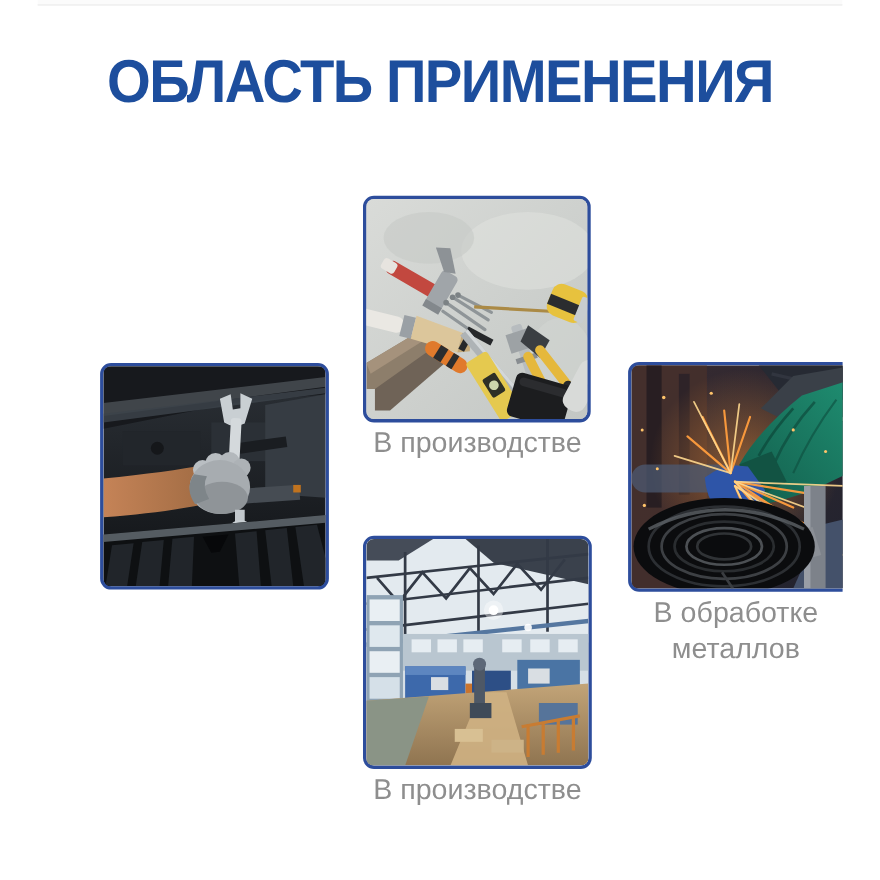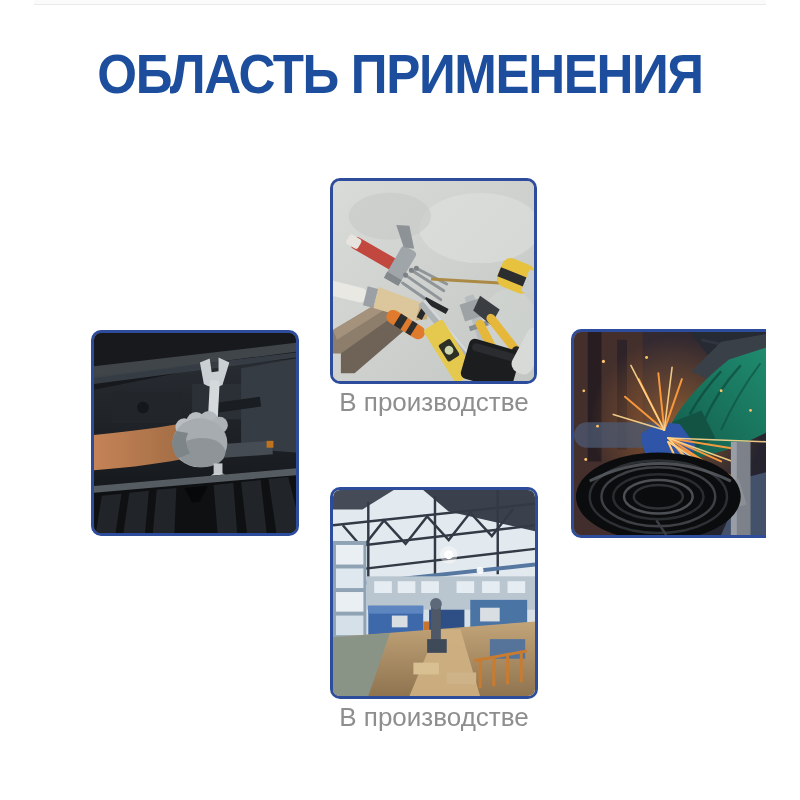--- a/index.html
+++ b/index.html
@@ -287,20 +287,21 @@
       <ellipse cx="86" cy="168" rx="84" ry="45" fill="#0b0c0e"></ellipse>
       <ellipse cx="86" cy="168" rx="70" ry="37" fill="none" stroke="#2c2f33" stroke-width="2.5"></ellipse>
       <ellipse cx="86" cy="168" rx="58" ry="30" fill="none" stroke="#3d4044" stroke-width="2.5"></ellipse>
       <ellipse cx="86" cy="168" rx="46" ry="23" fill="none" stroke="#2a2d30" stroke-width="2.5"></ellipse>
       <ellipse cx="86" cy="168" rx="35" ry="17" fill="none" stroke="#4c5054" stroke-width="2.5"></ellipse>
       <ellipse cx="86" cy="168" rx="25" ry="12" fill="none" stroke="#303336" stroke-width="2.5"></ellipse>
       <path d="M16,152 Q86,116 160,152" stroke="#5d6166" stroke-width="3" fill="none" opacity="0.8"></path>
       <path d="M84,192 L94,207" stroke="#3a3d41" stroke-width="2.5"></path>
     </svg>
   </figure>
+  <figcaption class="caption caption-metalworking">В обработке металлов</figcaption>
 
   <figure class="card card-manufacturing">
     <svg viewBox="0 0 206 210" preserveAspectRatio="none">
       <defs>
         <linearGradient id="f-floor" x1="0" y1="0" x2="0" y2="1">
           <stop offset="0" stop-color="#c2a478"></stop>
             <stop offset="1" stop-color="#8f7450"></stop>
         </linearGradient>
       </defs>
       <rect width="206" height="210" fill="#d6dfe6"></rect>

